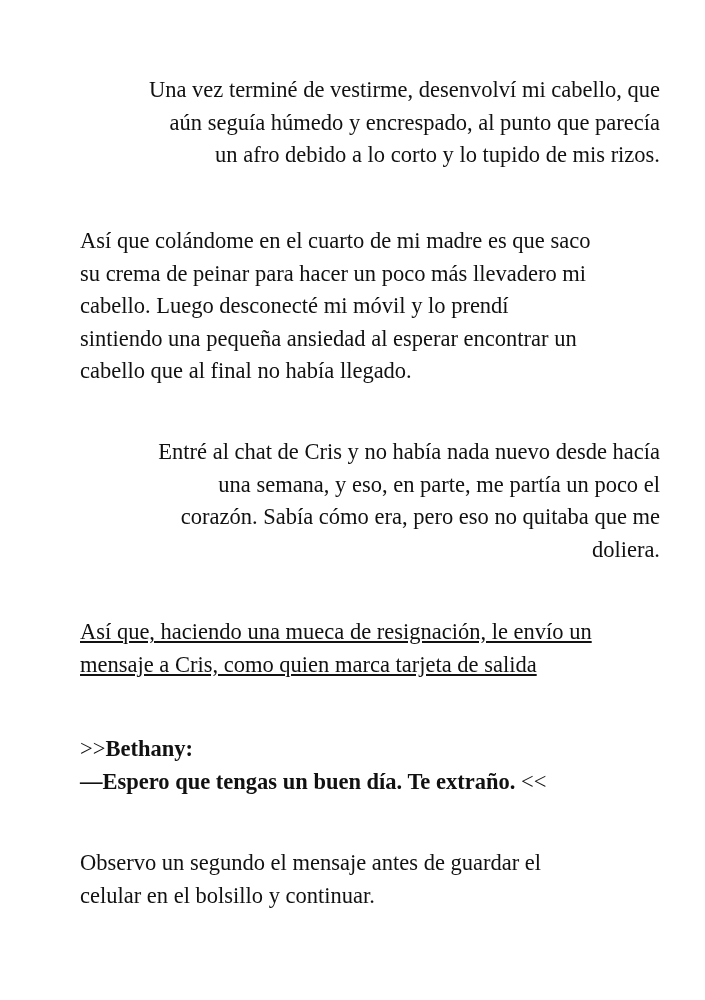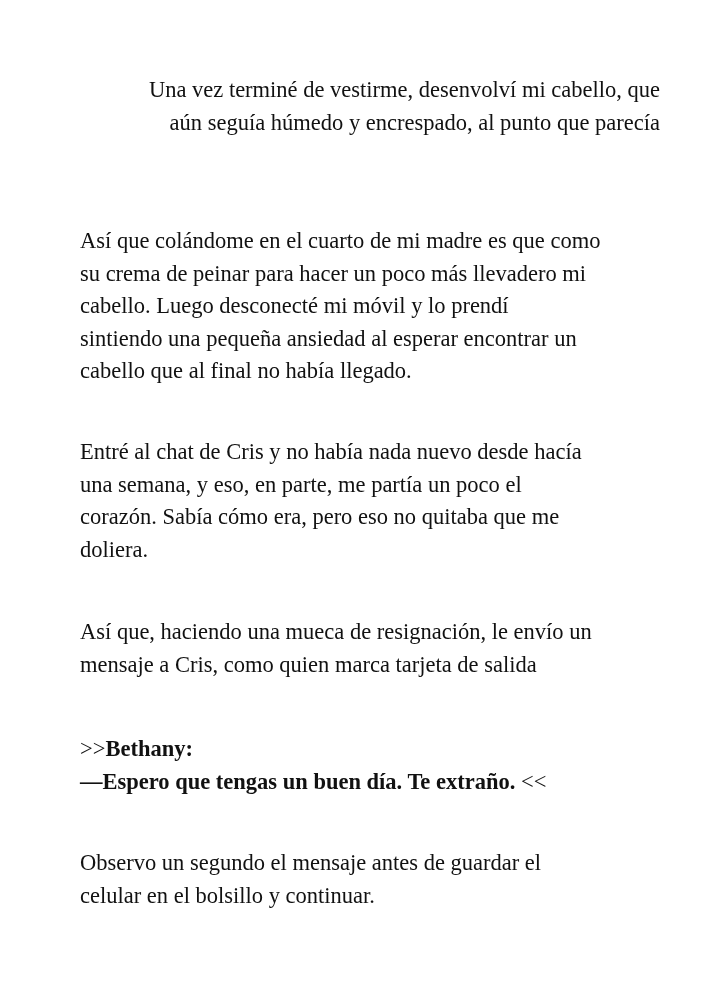--- a/index.html
+++ b/index.html
@@ -38,38 +38,39 @@
     .normal { font-weight: normal; }
   </style>
 </head>
 <body>
 
 <div class="page">
 
   <p class="para" style="top:74px;text-align:right;">
     <span class="line">Una vez terminé de vestirme, desenvolví mi cabello, que</span>
     <span class="line">aún seguía húmedo y encrespado, al punto que parecía</span>
+    <span class="line">un afro debido a lo corto y lo tupido de mis rizos.</span>
   </p>
 
   <p class="para" style="top:225px;">
-    <span class="line">Así que colándome en el cuarto de mi madre es que como</span>
+    <span class="line">Así que colándome en el cuarto de mi madre es que saco</span>
     <span class="line">su crema de peinar para hacer un poco más llevadero mi</span>
     <span class="line">cabello. Luego desconecté mi móvil y lo prendí</span>
     <span class="line">sintiendo una pequeña ansiedad al esperar encontrar un</span>
     <span class="line">cabello que al final no había llegado.</span>
   </p>
 
-  <p class="para" style="top:436px;">
+  <p class="para" style="top:436px;text-align:right;">
     <span class="line">Entré al chat de Cris y no había nada nuevo desde hacía</span>
     <span class="line">una semana, y eso, en parte, me partía un poco el</span>
     <span class="line">corazón. Sabía cómo era, pero eso no quitaba que me</span>
     <span class="line">doliera.</span>
   </p>
 
-  <p class="para" style="top:616px;">
+  <p class="para" style="top:616px;text-decoration:underline;">
     <span class="line">Así que, haciendo una mueca de resignación, le envío un</span>
     <span class="line">mensaje a Cris, como quien marca tarjeta de salida</span>
   </p>
 
   <p class="para" style="top:733px;">
     <span class="line"><span class="normal">&gt;&gt;</span><span class="bold">Bethany:</span></span>
     <span class="line"><span class="bold">—Espero que tengas un buen día. Te extraño</span><span class="bold">.</span><span class="normal"> &lt;&lt;</span></span>
   </p>
 
   <p class="para" style="top:847px;">

